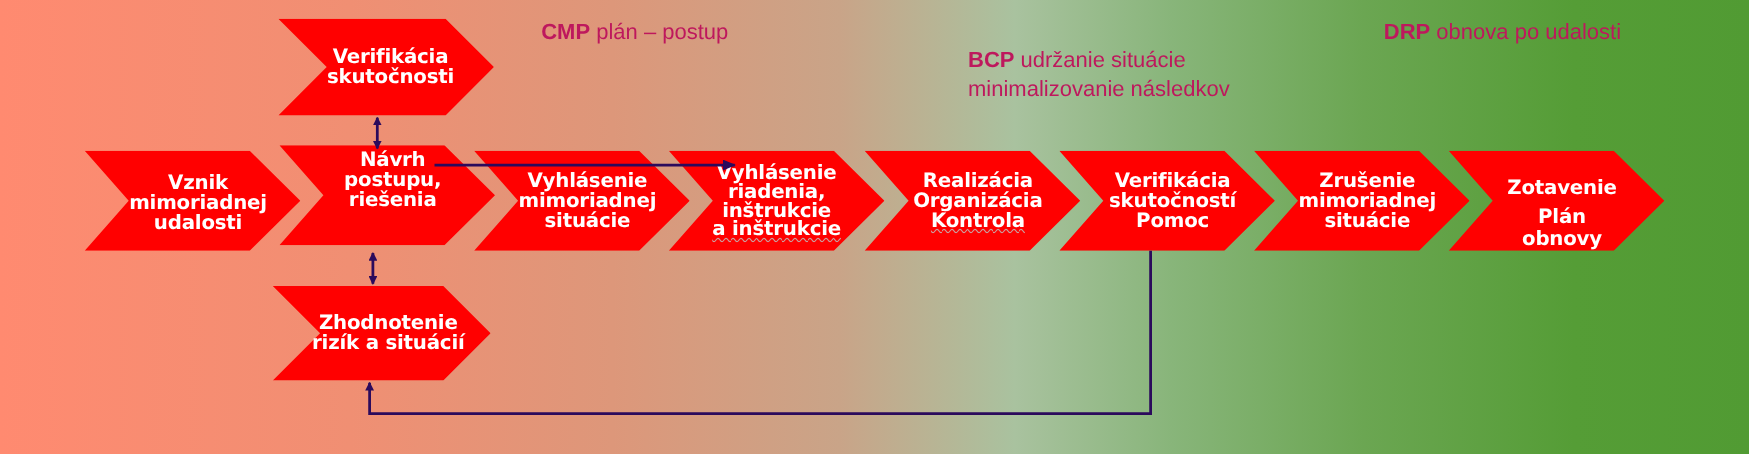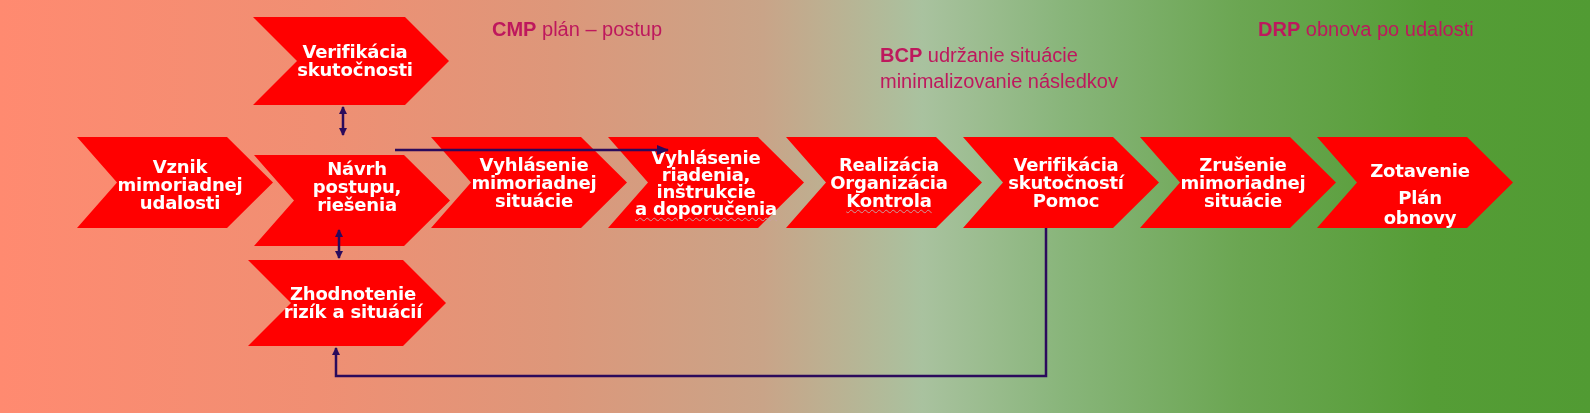--- a/index.html
+++ b/index.html
@@ -60,21 +60,21 @@
   <svg width="196" height="91">
       <polygon points="0,0 150,0 196,45.5 150,91 0,91 40,45.5" fill="#FF0000"></polygon>
     </svg>
   <div class="lbl" style="padding-left:24px; padding-right:14px;">
     <span>Vznik</span>
     <span>mimoriadnej</span>
     <span>udalosti</span>
   </div>
 </div>
 
-<div class="chev" style="left:254px; top:155px; width:196px; height:64px;">
+<div class="chev" style="left:254px; top:132px; width:196px; height:64px;">
   <svg width="196" height="91">
       <polygon points="0,0 150,0 196,45.5 150,91 0,91 40,45.5" fill="#FF0000"></polygon>
     </svg>
   <div class="lbl" style="padding-left:24px; padding-right:14px;">
     <span>Návrh</span>
     <span>postupu,</span>
     <span>riešenia</span>
   </div>
 </div>
 
@@ -90,21 +90,21 @@
 </div>
 
 <div class="chev" style="left:608px; top:137px; width:196px; height:91px;">
   <svg width="196" height="91">
       <polygon points="0,0 150,0 196,45.5 150,91 0,91 40,45.5" fill="#FF0000"></polygon>
     </svg>
   <div class="lbl" style="padding-left:14px; padding-right:14px; line-height:17px;">
     <span>Vyhlásenie</span>
     <span>riadenia,</span>
     <span>inštrukcie</span>
-    <span class="u">a doporučenia</span>
+    <span class="u">a inštrukcie</span>
   </div>
 </div>
 
 <div class="chev" style="left:786px; top:137px; width:196px; height:91px;">
   <svg width="196" height="91">
       <polygon points="0,0 150,0 196,45.5 150,91 0,91 40,45.5" fill="#FF0000"></polygon>
     </svg>
   <div class="lbl" style="padding-left:24px; padding-right:14px;">
     <span>Realizácia</span>
     <span>Organizácia</span>

